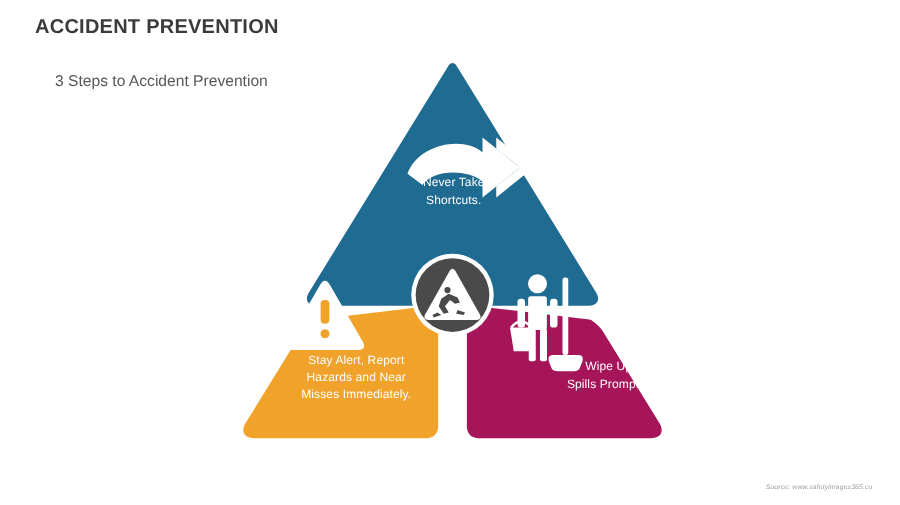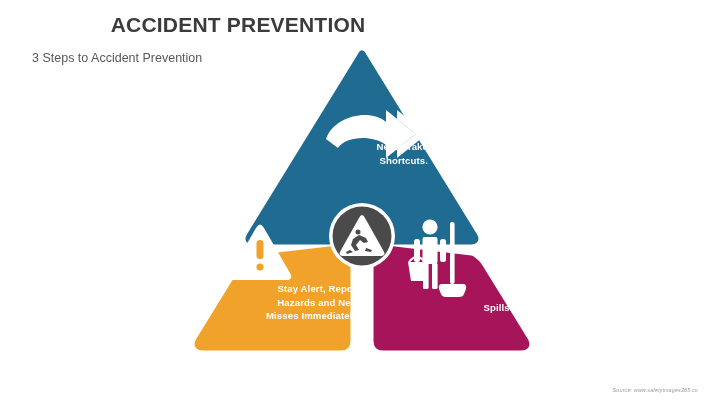--- a/index.html
+++ b/index.html
@@ -17,34 +17,33 @@
   }
 
   
   .header {
     position: absolute;
     left: 28px;
     top: 13px;
     width: 420px;
   }
   .slide-title {
-    font-size: 21px;
+    font-size: 16px;
     font-weight: bold;
     letter-spacing: 0.2px;
     color: #3b3b3b;
     line-height: 1.1;
     margin: 0;
     white-space: nowrap;
-    text-align: center;
   }
   .slide-subtitle {
     font-size: 12.5px;
     font-weight: normal;
     color: #58585a;
-    margin: 4px;
+    margin: 16px;
     padding-top: 11px;
     white-space: nowrap;
   }
 
   
   .diagram {
     position: absolute;
     left: 178px;
     top: 44px;
     width: 370px;
@@ -54,23 +53,23 @@
     display: block;
     width: 370px;
     height: 325px;
   }
 
   
   .wedge-label {
     position: absolute;
     color: #ffffff;
     font-size: 9.6px;
-    font-weight: bold;
+    font-weight: normal;
     line-height: 1.42;
-    text-align: right;
+    text-align: center;
     letter-spacing: 0.1px;
     white-space: pre-line;
     pointer-events: none;
   }
   .label-top {
     left: 120px;
     top: 96px;
     width: 130px;
   }
   .label-left {

